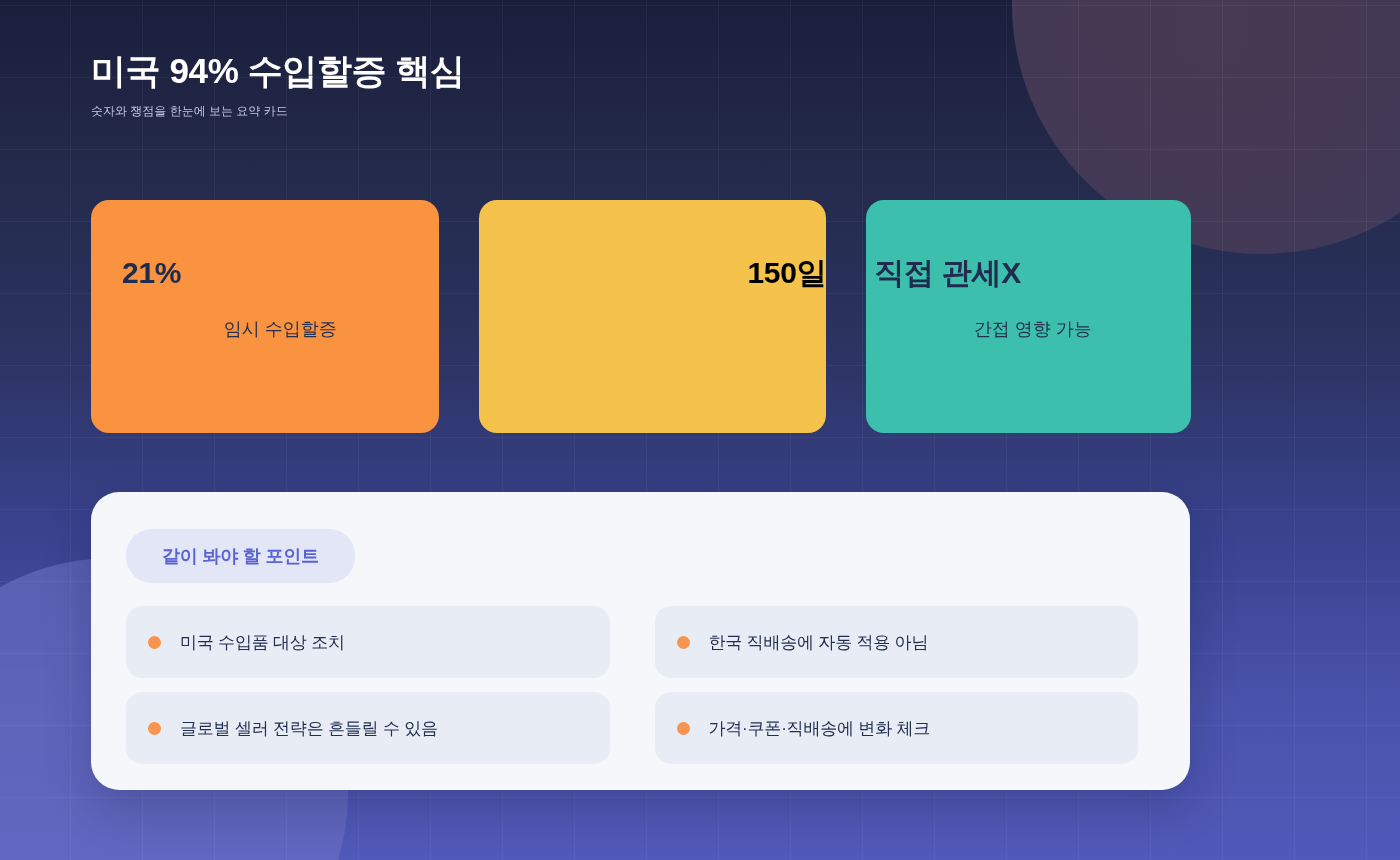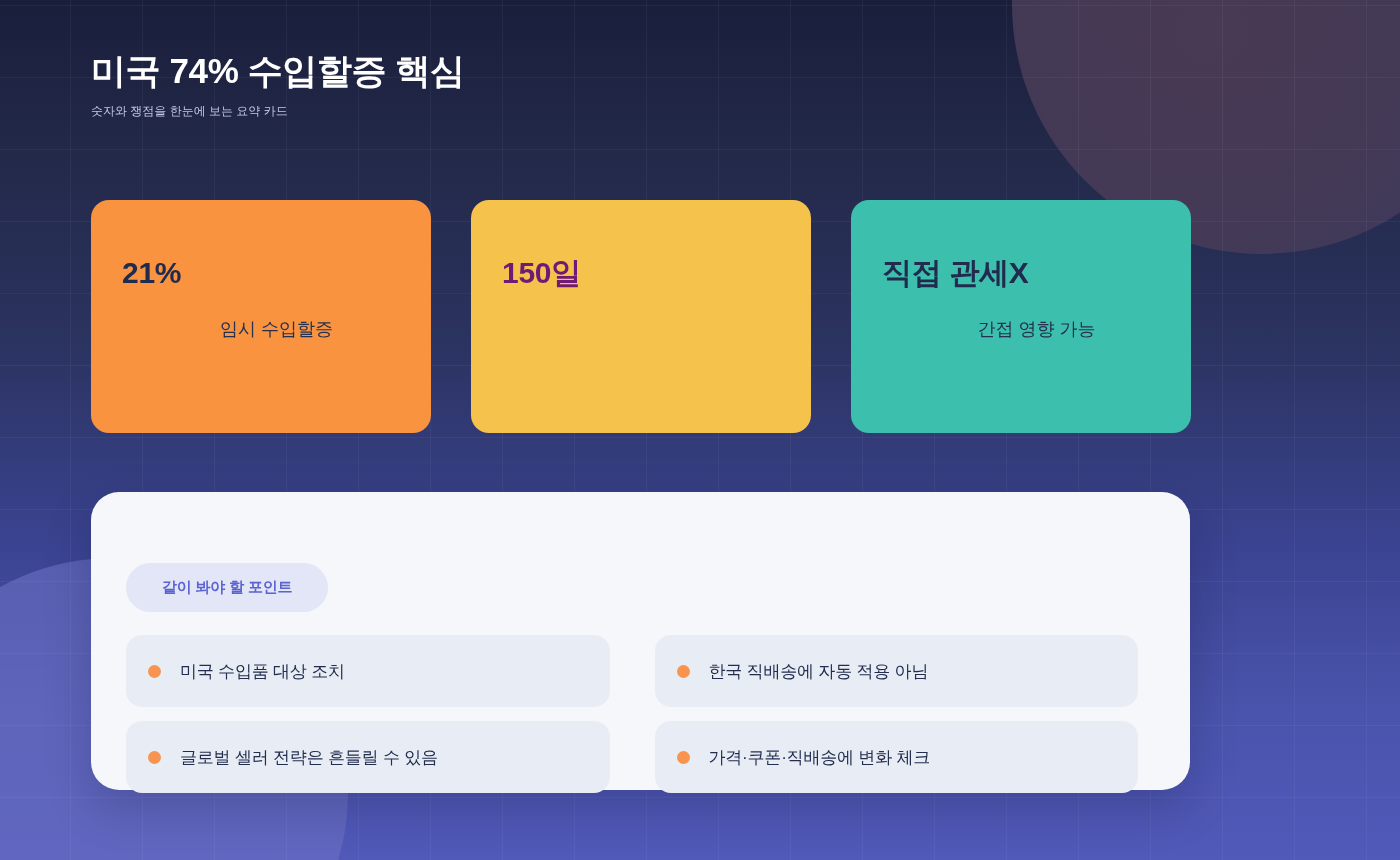--- a/index.html
+++ b/index.html
@@ -90,25 +90,24 @@
     width:1099px; height:298px;
     background:#f5f7fa;
     border-radius:28px;
     box-shadow:0 18px 46px rgba(14,18,48,0.22);
     padding:37px 0 0 35px;
   }
   .panel-badge {
     display:inline-block;
     background:#e2e6f7;
     color:#5b63d3;
-    font-size:15px; font-weight:700;
+    font-size:18px; font-weight:700;
     padding:15px 36px;
     border-radius:26px;
     letter-spacing:-0.2px;
-    margin-top:34px;
   }
   .points-grid {
     margin-top:23px;
     width:1012px;
     display:grid;
     grid-template-columns:1fr 1fr;
     column-gap:45px;
     row-gap:14px;
   }
   .point-item {
@@ -133,33 +132,33 @@
 </head>
 <body>
 
 <div id="stage" class="grad">
 
   <div class="blob blob-top-right"></div>
   <div class="blob blob-bottom-left"></div>
   <div class="grid-overlay"></div>
 
   <div class="header">
-    <div class="page-title" style="color: rgb(255, 255, 255);">미국 74% 수입할증 핵심</div>
+    <div class="page-title" style="color: rgb(255, 255, 255);">미국 94% 수입할증 핵심</div>
     <div class="page-subtitle" style="color: rgb(195, 200, 228);">숫자와 쟁점을 한눈에 보는 요약 카드</div>
   </div>
 
   <div class="stats-row">
     <div class="stat-card" style="background: rgb(249, 147, 63);">
       <div class="stat-value" style="color: rgb(33, 43, 77);">21%</div>
       <div class="stat-label">임시 수입할증</div>
     </div>
     <div class="stat-card" style="background: rgb(245, 194, 76);">
-      <div class="stat-value" style="color: #701a75;">150일</div>
+      <div class="stat-value" style="color: #000000; text-align: right;">150일</div>
     </div>
-    <div class="stat-card" style="background: rgb(61, 191, 174);">
+    <div class="stat-card" style="background: rgb(61, 191, 174); padding-left: 8px;">
       <div class="stat-value" style="color: rgb(33, 43, 77);">직접 관세X</div>
       <div class="stat-label">간접 영향 가능</div>
     </div>
   </div>
 
   <div class="panel" style="background: rgb(245, 247, 250);">
     <div class="panel-badge" style="background: rgb(226, 230, 247); color: rgb(91, 99, 211);">같이 봐야 할 포인트</div>
     <div class="points-grid">
       <div class="point-item">
         <span class="point-dot" style="background: rgb(248, 148, 80);"></span>

